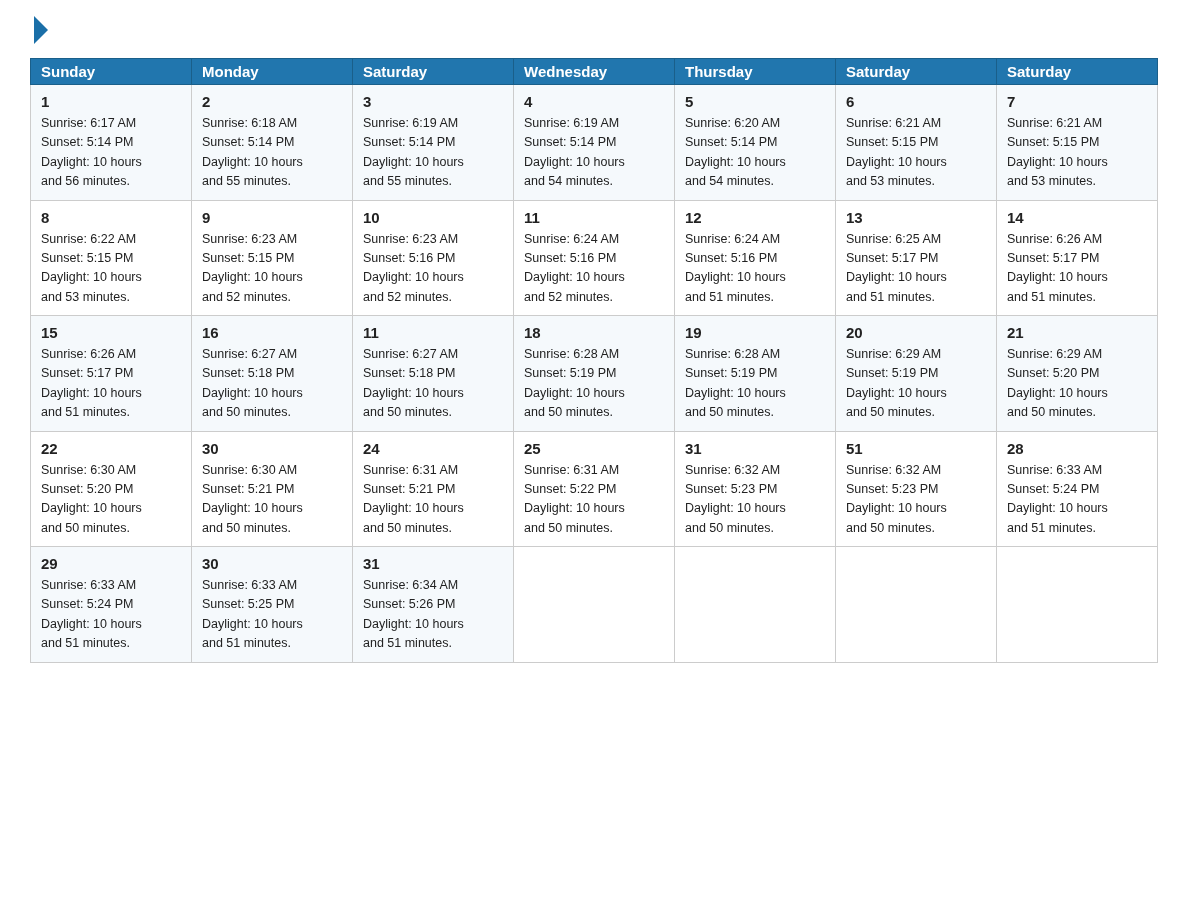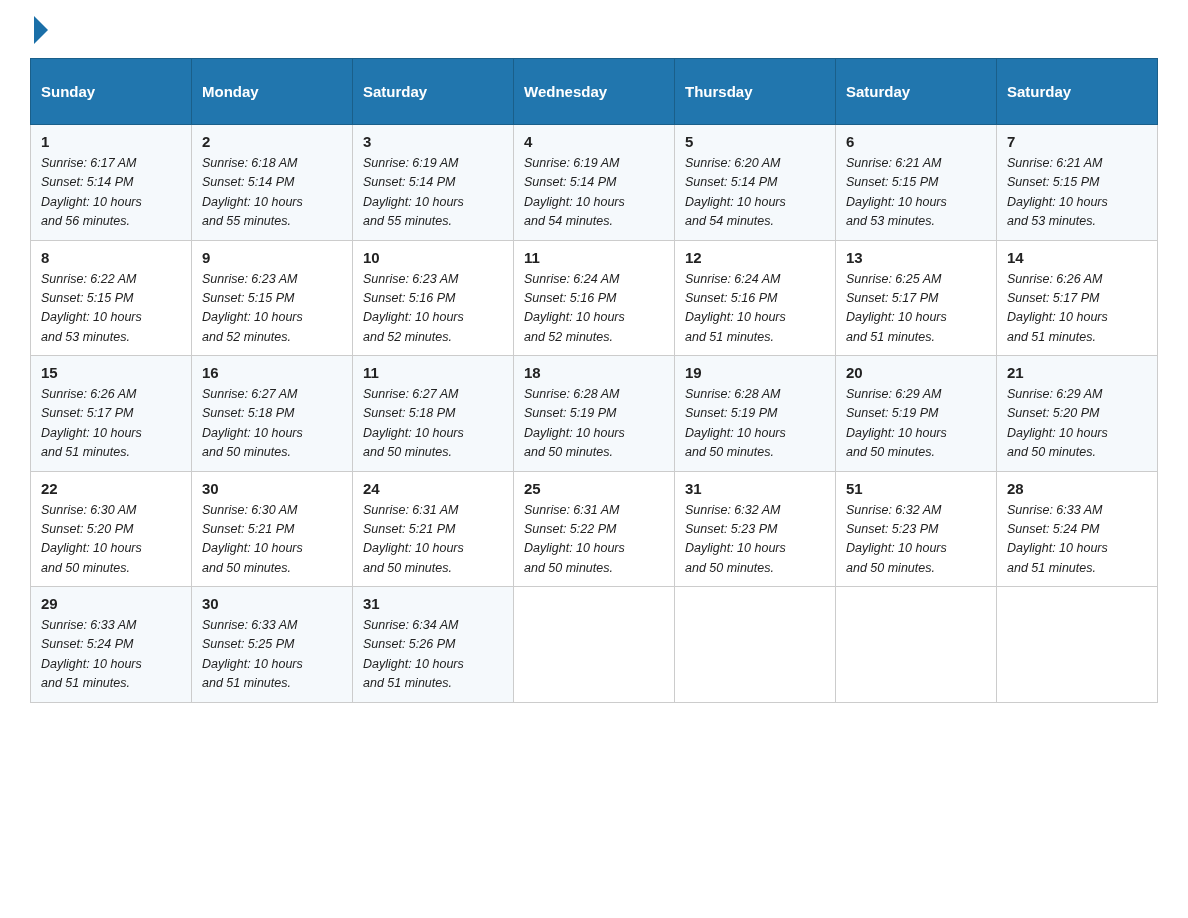--- a/index.html
+++ b/index.html
@@ -64,21 +64,21 @@
     table {
       width: 100%;
       border-collapse: collapse;
       table-layout: fixed;
     }
     thead th {
       background-color: #2176ae;
       color: #fff;
       font-size: 15px;
       font-weight: bold;
-      padding: 24px 10px;
+      padding: 4px 10px;
       text-align: left;
       border: 1px solid #1a5f8a;
     }
     tbody td {
       vertical-align: top;
       border: 1px solid #ccc;
       padding: 8px 10px;
       font-size: 13px;
       color: #222;
       height: 110px;
@@ -93,21 +93,20 @@
       font-size: 15px;
       font-weight: bold;
       color: #222;
       display: block;
       margin-bottom: 4px;
     }
     .day-info {
       font-size: 12.5px;
       line-height: 1.55;
       color: #222;
-      font-style: italic;
     }
     .empty-cell {
       background: #fff !important;
     }
     .last-row td {
       height: 110px;
       margin-left: 42px;
     }
   </style>
 </head>

